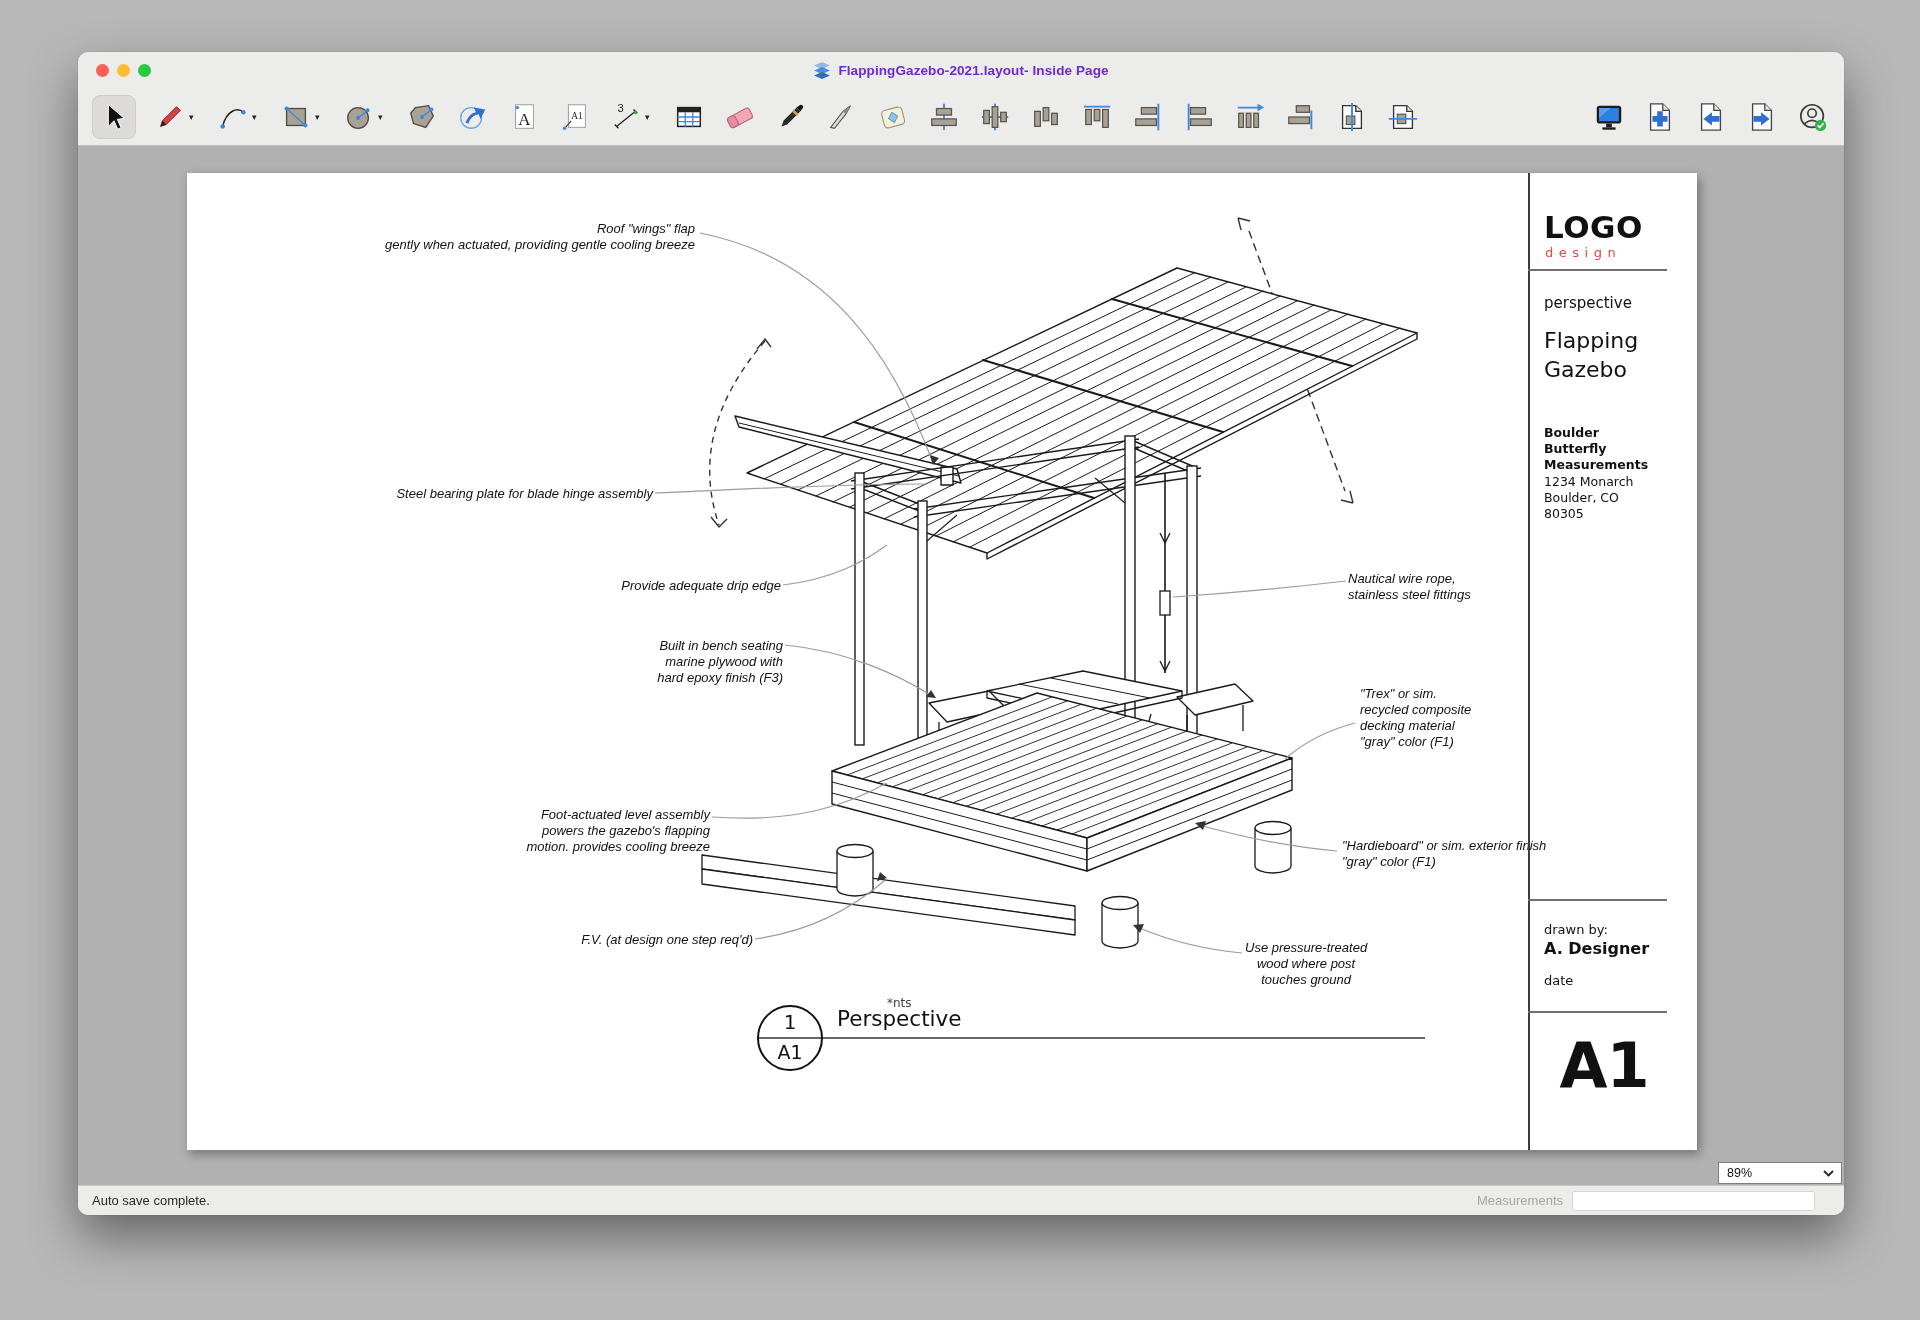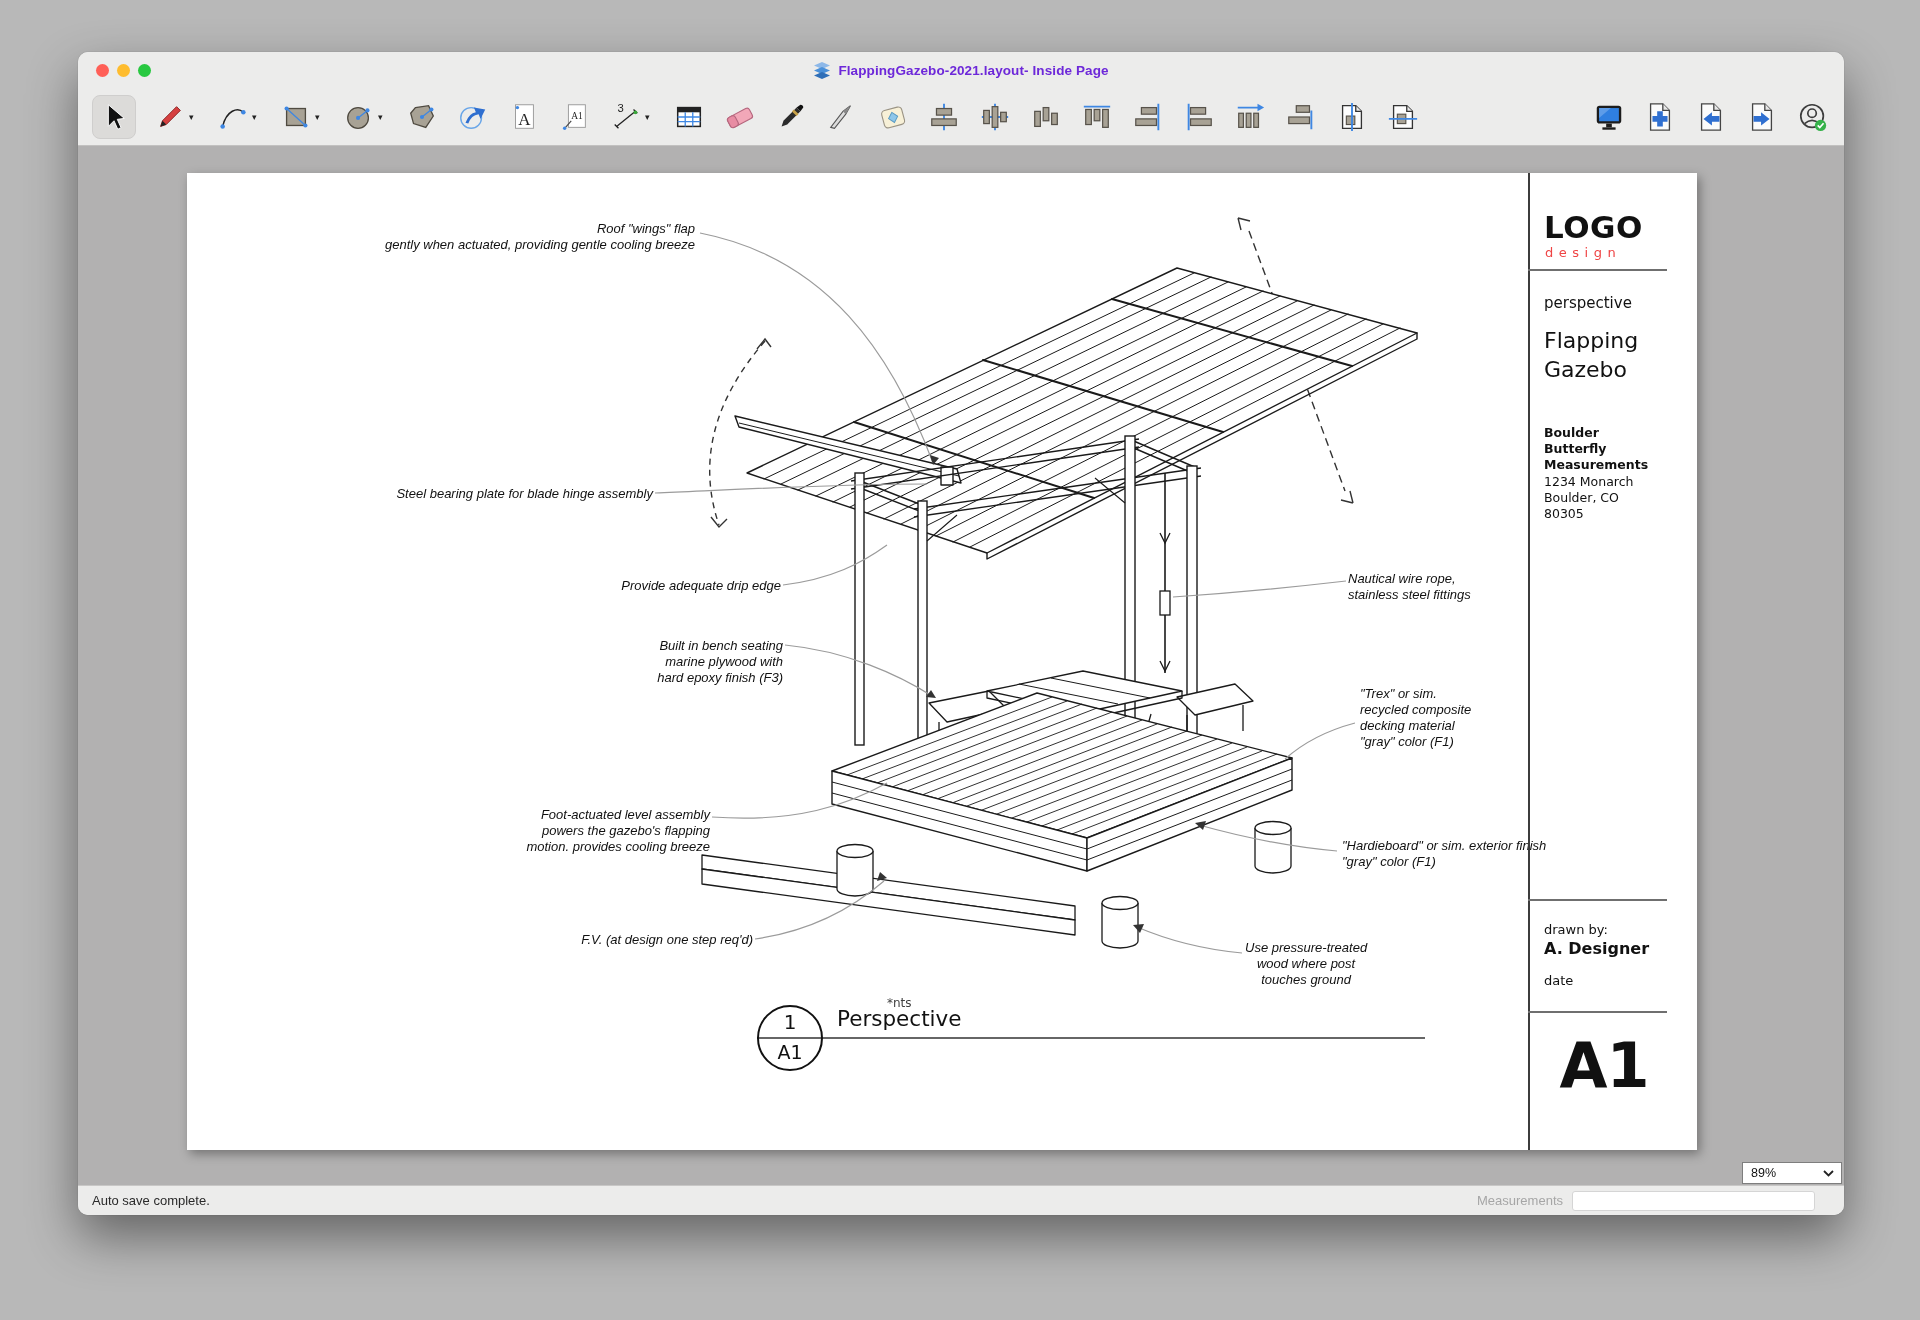--- a/index.html
+++ b/index.html
@@ -56,21 +56,21 @@
   .tb-persp { position:absolute; left:1357px; top:121px; font-size:15px; }
   .tb-proj { position:absolute; left:1357px; top:153px; font-size:22px; line-height:29px; white-space:pre-line; }
   .tb-client { position:absolute; left:1357px; top:252px; font-size:12.5px; line-height:16.2px; font-weight:bold; white-space:pre-line; }
   .tb-addr { position:absolute; left:1357px; top:301px; font-size:12.5px; line-height:16.2px; white-space:pre-line; }
   .tb-drawnlbl { position:absolute; left:1357px; top:749px; font-size:13px; }
   .tb-drawn { position:absolute; left:1357px; top:766px; font-size:16px; font-weight:bold; }
   .tb-date { position:absolute; left:1357px; top:800px; font-size:13px; }
   .tb-sheetnum { position:absolute; left:1341px; top:856px; width:152px; text-align:center; font-size:62px; font-weight:bold; letter-spacing:-1px; }
 
   
-  .zoom-select { position:absolute; right:2px; bottom:1px; width:100px; height:22px; background:#fff;
+  .zoom-select { position:absolute; right:2px; bottom:1px; width:124px; height:22px; background:#fff;
     border:1px solid #7e7e7e; display:flex; align-items:center; justify-content:space-between;
     padding:0 7px 0 8px; font-size:12.5px; color:#111; }
 
   
   .statusbar { height:30px; flex:0 0 auto; background:#ececeb; border-top:1px solid #c8c7c6;
     display:flex; align-items:center; padding:0 29px 0 14px; }
   .status-msg { font-size:13px; color:#2a2a2a; }
   .measure-wrap { margin-left:auto; display:flex; align-items:center; gap:9px; }
   .measure-label { font-size:13px; color:#a6a6a6; }
   .measure-input { width:243px; height:20px; border:1px solid #d5d5d5; border-radius:3px; background:#fff; font-size:12px; padding:0 5px; outline:none; }

